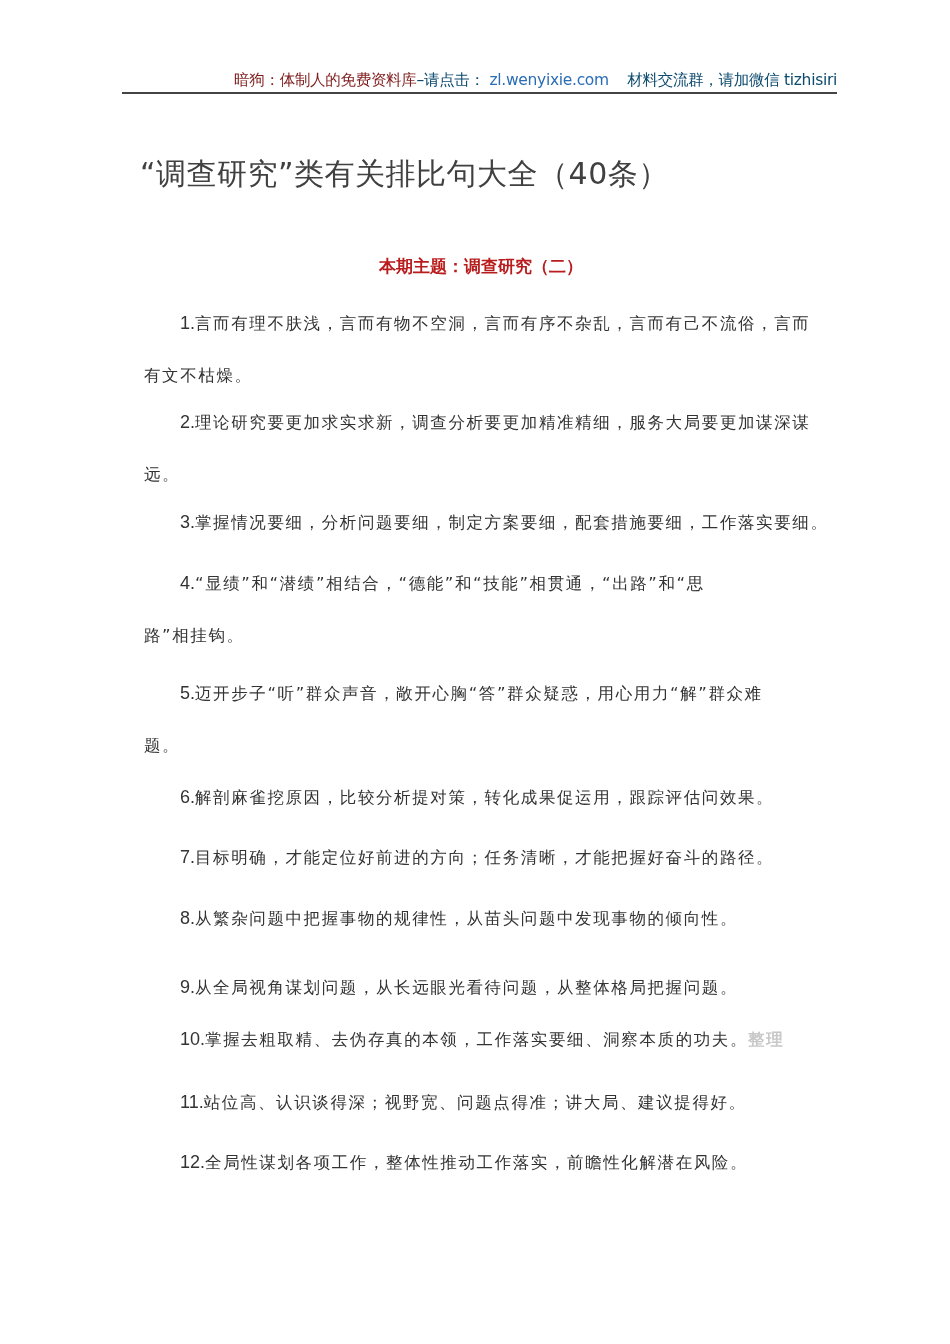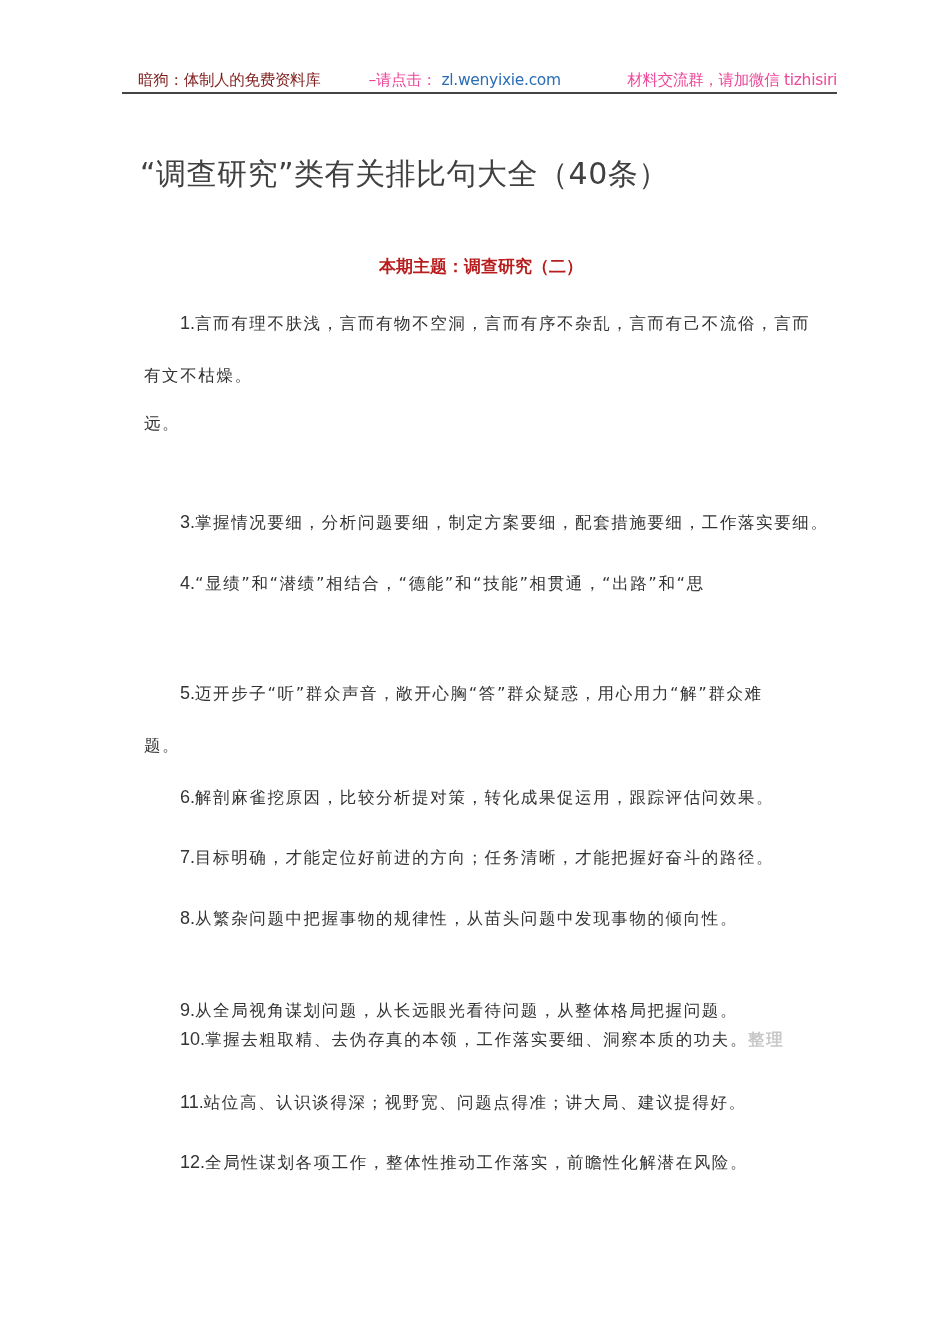--- a/index.html
+++ b/index.html
@@ -21,21 +21,21 @@
       top: 68px;
       width: 715px;
       height: 24px;
       font-size: 15.5px;
       line-height: 24px;
       text-align: right;
       white-space: nowrap;
       letter-spacing: -0.3px;
     }
     .header .red { color: #7f1d1d; }
-    .header .dark { color: #ec4899; margin-left: 48px; }
+    .header .dark { color: #0c4a6e; }
     .header .blue { color: #2a6db5; }
     .header-rule {
       position: absolute;
       left: 122px;
       top: 92px;
       width: 715px;
       height: 2px;
       background: #444444;
     }
     .title {
@@ -105,49 +105,51 @@
 <div class="title">“调查研究”类有关排比句大全（40条）</div>
 
 <div class="subtitle">本期主题：调查研究（二）</div>
 
 <div class="item" style="top:298px;">
   <span class="first-line"><span class="num">1.</span><span>言而有理不肤浅，言而有物不空洞，言而有序不杂乱，言而有己不流俗，言而</span></span>
   <span class="cont">有文不枯燥。</span>
 </div>
 
 <div class="item" style="top:397px;">
+  <span class="first-line"><span class="num">2.</span><span>理论研究要更加求实求新，调查分析要更加精准精细，服务大局要更加谋深谋</span></span>
   <span class="cont">远。</span>
 </div>
 
 <div class="item" style="top:497px;">
   <span class="first-line"><span class="num">3.</span><span>掌握情况要细，分析问题要细，制定方案要细，配套措施要细，工作落实要细。</span></span>
 </div>
 
 <div class="item" style="top:558px;">
   <span class="first-line"><span class="num">4.</span><span>“显绩”和“潜绩”相结合，“德能”和“技能”相贯通，“出路”和“思</span></span>
+  <span class="cont">路”相挂钩。</span>
 </div>
 
 <div class="item" style="top:668px;">
   <span class="first-line"><span class="num">5.</span><span>迈开步子“听”群众声音，敞开心胸“答”群众疑惑，用心用力“解”群众难</span></span>
   <span class="cont">题。</span>
 </div>
 
 <div class="item" style="top:772px;">
   <span class="first-line"><span class="num">6.</span><span>解剖麻雀挖原因，比较分析提对策，转化成果促运用，跟踪评估问效果。</span></span>
 </div>
 
 <div class="item" style="top:832px;">
   <span class="first-line"><span class="num">7.</span><span>目标明确，才能定位好前进的方向；任务清晰，才能把握好奋斗的路径。</span></span>
 </div>
 
 <div class="item" style="top:893px;">
   <span class="first-line"><span class="num">8.</span><span>从繁杂问题中把握事物的规律性，从苗头问题中发现事物的倾向性。</span></span>
 </div>
 
-<div class="item" style="top:985px;">
+<div class="item" style="top:962px;">
   <span class="first-line"><span class="num">9.</span><span>从全局视角谋划问题，从长远眼光看待问题，从整体格局把握问题。</span></span>
 </div>
 
 <div class="item" style="top:1014px;">
   <span class="first-line"><span class="num">10.</span><span>掌握去粗取精、去伪存真的本领，工作落实要细、洞察本质的功夫。</span><span class="faded">整理</span></span>
 </div>
 
 <div class="item" style="top:1077px;">
   <span class="first-line"><span class="num">11.</span><span>站位高、认识谈得深；视野宽、问题点得准；讲大局、建议提得好。</span></span>
 </div>

